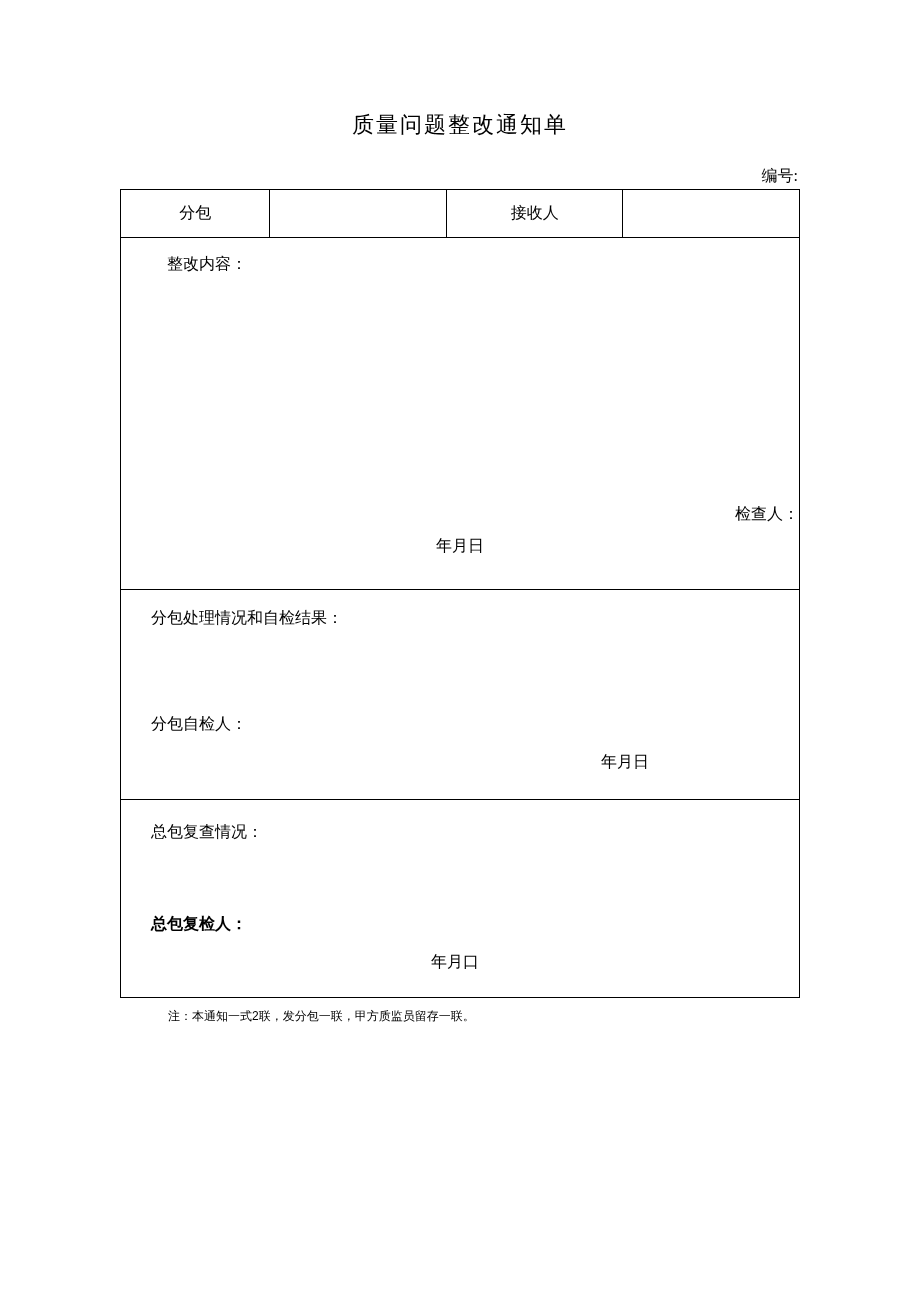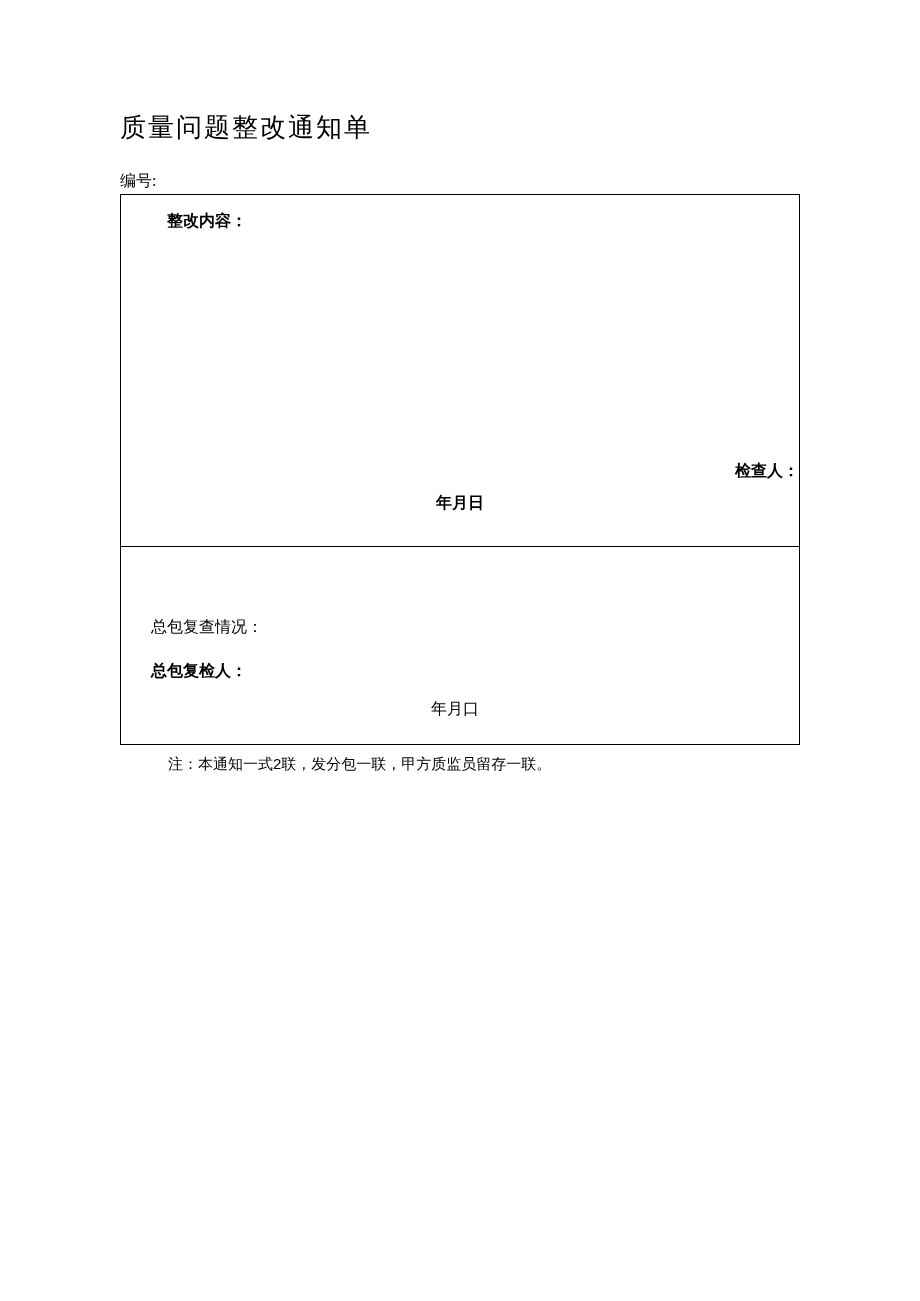--- a/index.html
+++ b/index.html
@@ -8,27 +8,28 @@
       background: #ffffff;
       width: 920px;
       height: 1301px;
       position: relative;
       color: #000;
     }
     .page {
       padding: 110px 120px 0 120px;
     }
     .title {
-      font-size: 26px;
+      text-align: center;
+      font-size: 22px;
       font-weight: normal;
       letter-spacing: 2px;
       margin-bottom: 26px;
     }
     .number-row {
-      text-align: left;
+      text-align: right;
       font-size: 16px;
       margin-bottom: 2px;
       padding-right: 2px;
       font-family: Liberation Serif, serif;
     }
     table.form {
       border-collapse: collapse;
       width: 100%;
       table-layout: fixed;
     }
@@ -37,21 +38,20 @@
       font-size: 16px;
       vertical-align: middle;
       padding: 0;
     }
     .center { text-align: center; }
     .rect-row td { height: 48px; }
     .big-block {
       height: 352px;
       position: relative;
       padding: 16px 30px;
-      font-weight: bold;
     }
     .big-block .label-top {
       position: absolute;
       top: 16px;
       left: 46px;
     }
     .big-block .inspector {
       position: absolute;
       left: 0; right: 0;
       bottom: 64px;
@@ -87,36 +87,35 @@
     }
     .bottom-block {
       height: 198px;
       position: relative;
       padding: 16px 30px;
     }
     .bottom-block .label-top {
       position: absolute;
       top: 22px;
       left: 30px;
-      margin-top: 48px;
     }
     .bottom-block .label-mid {
       position: absolute;
       bottom: 62px;
       left: 30px;
       font-weight: bold;
     }
     .bottom-block .date-right {
       position: absolute;
       bottom: 24px;
       left: 0; right: 0;
       padding-left: 310px;
     }
     .footnote {
-      font-size: 15px;
+      font-size: 12px;
       padding: 10px 0 0 48px;
     }
     .footnote .digit {
       font-family: Arial, sans-serif;
     }
   </style>
 </head>
 <body>
 
 <div class="page">
@@ -124,25 +123,38 @@
   <div class="number-row">编号:</div>
 
   <table class="form">
     <colgroup>
       <col style="width:22%">
       <col style="width:26%">
       <col style="width:26%">
       <col style="width:26%">
     </colgroup>
     <tbody>
+        <tr class="rect-row">
+      <td class="center">分包</td>
+      <td class="center"></td>
+      <td class="center">接收人</td>
+      <td class="center"></td>
+    </tr>
     <tr>
       <td colspan="4" class="big-block">
         <div class="label-top">整改内容：</div>
         <div class="inspector">检查人：</div>
         <div class="date1">年月日</div>
+      </td>
+    </tr>
+    <tr>
+      <td colspan="4" class="mid-block">
+        <div class="label-top">分包处理情况和自检结果：</div>
+        <div class="label-mid">分包自检人：</div>
+        <div class="date-right">年月日</div>
       </td>
     </tr>
     <tr>
       <td colspan="4" class="bottom-block">
         <div class="label-top">总包复查情况：</div>
         <div class="label-mid">总包复检人：</div>
         <div class="date-right">年月口</div>
       </td>
     </tr>
   </tbody>

